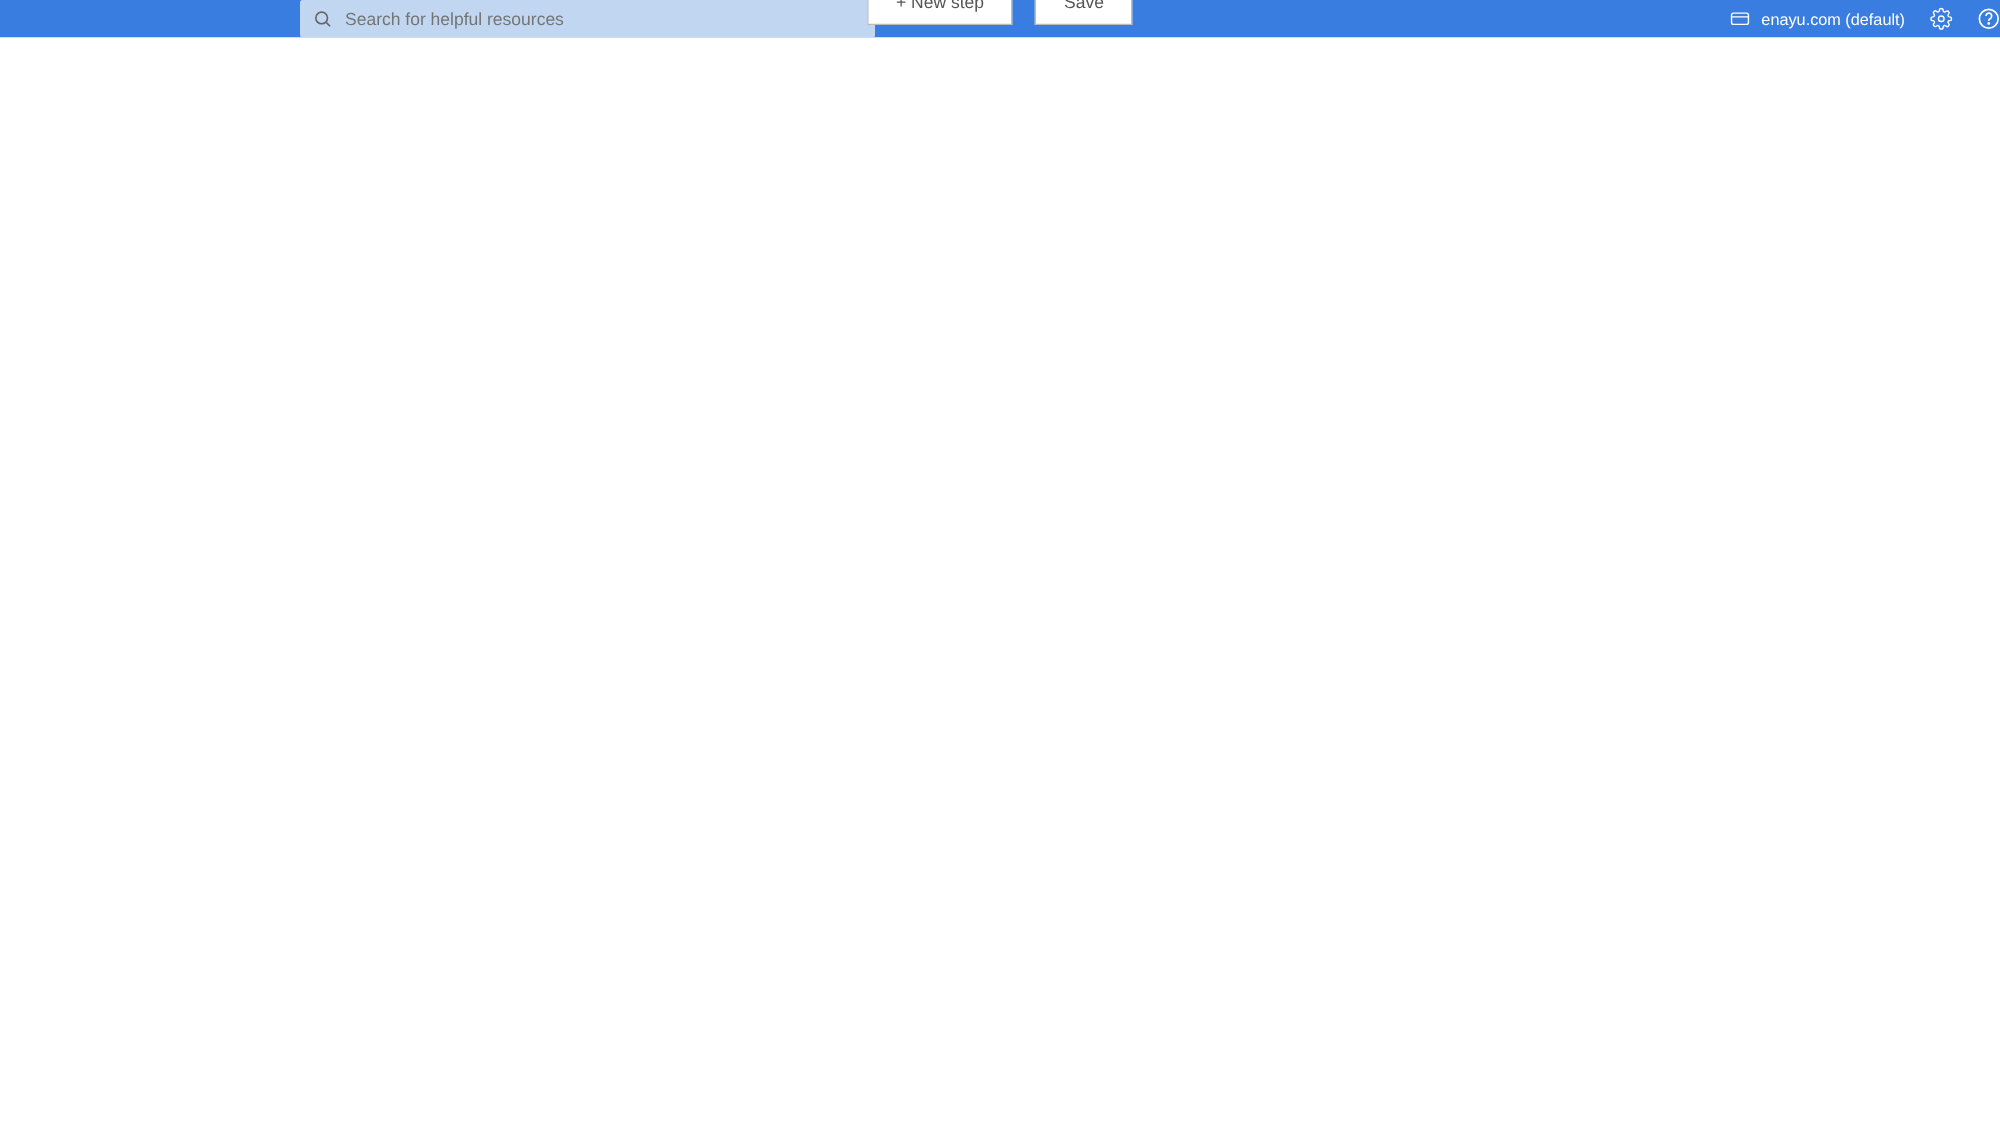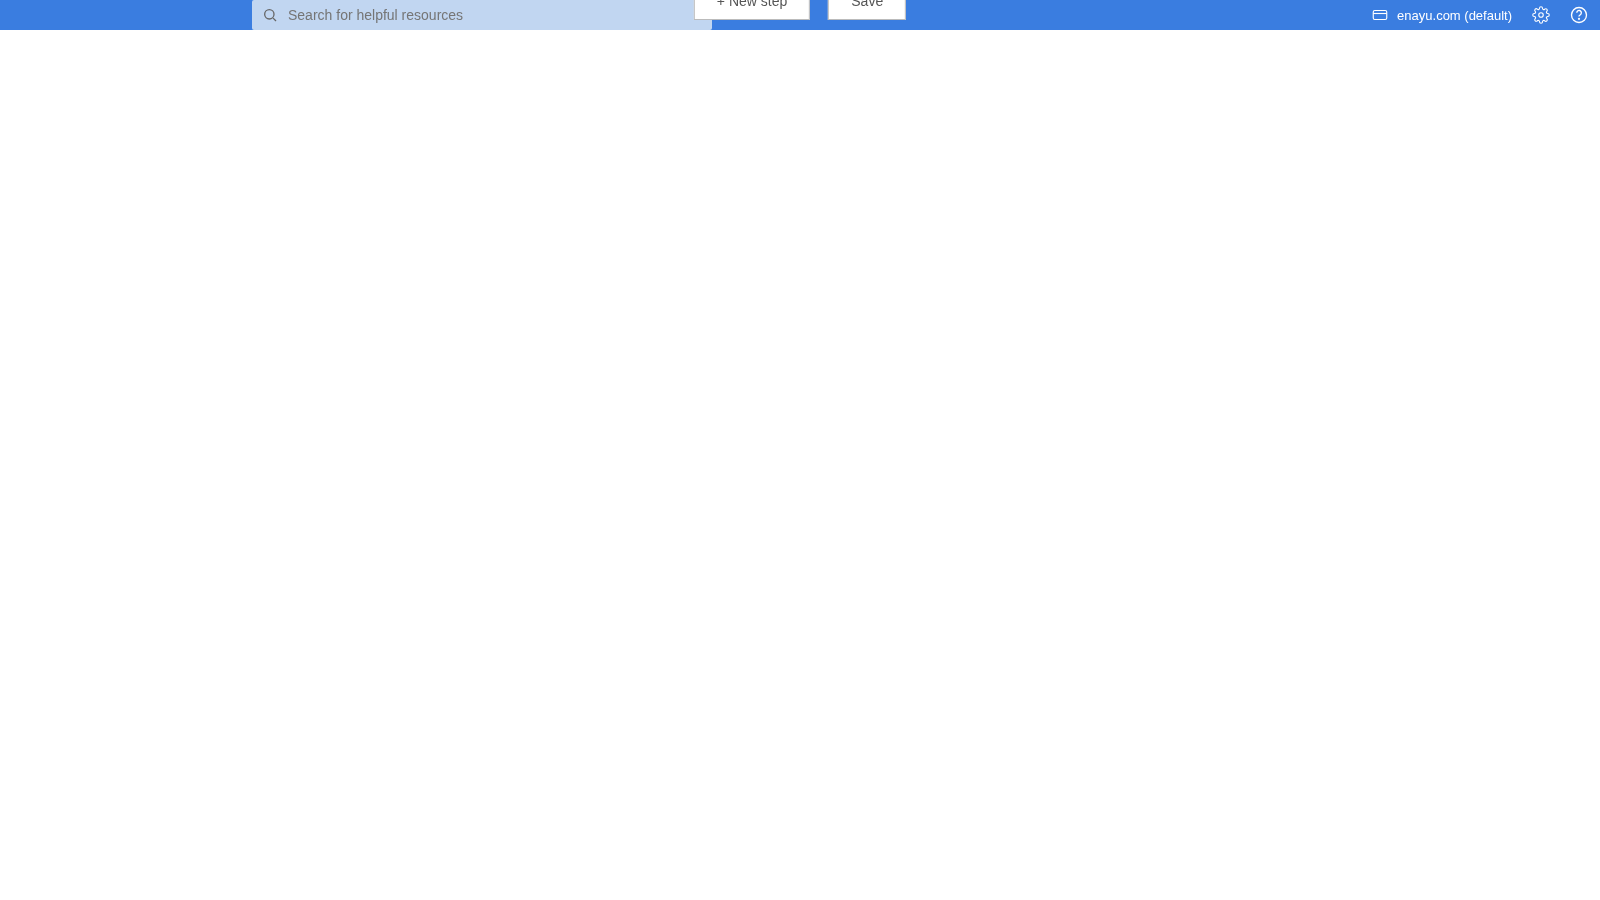--- a/index.html
+++ b/index.html
@@ -4,21 +4,21 @@
   <style>
     * { box-sizing: border-box; margin: 0; padding: 0; }
     body { font-family: "Segoe UI", Arial, sans-serif; background: #fff; color: #333; overflow: hidden; }
 
     
     .topbar {
       height: 30px;
       background: #3a7de0;
       display: flex;
       align-items: center;
-      padding: 0 12px;
+      padding: 0 0;
       color: #fff;
     }
     .search-wrap {
       margin-left: 240px;
       width: 460px;
       height: 30px;
       background: #c1d6f1;
       border-radius: 2px;
       display: flex;
       align-items: center;

